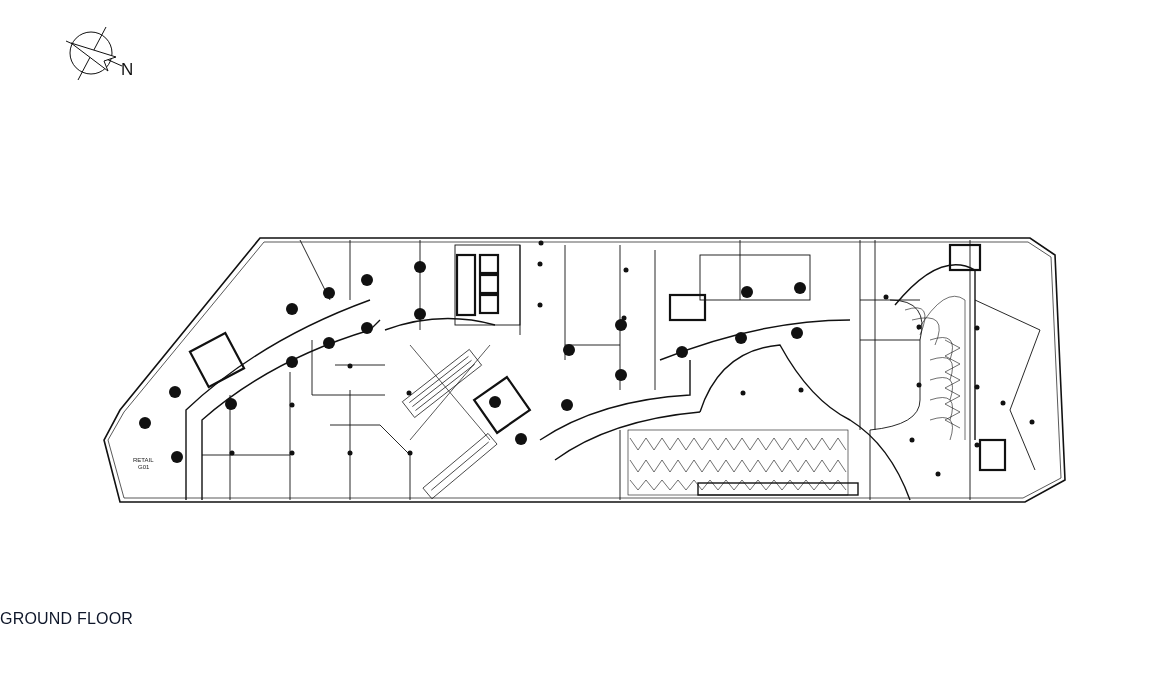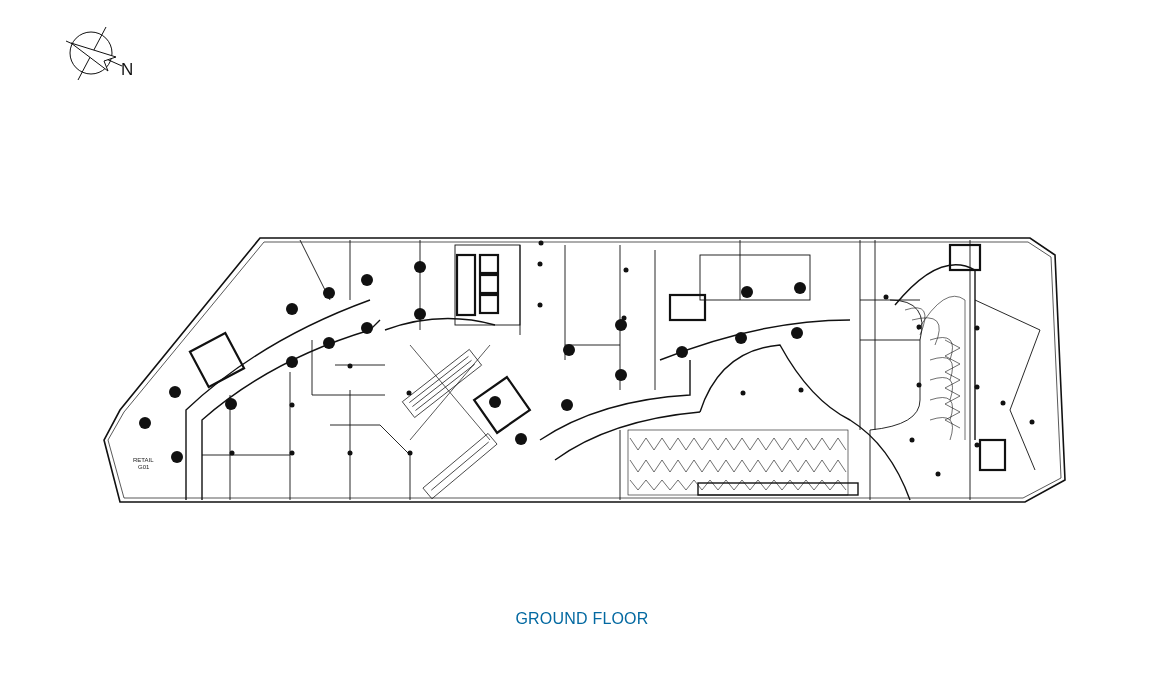--- a/index.html
+++ b/index.html
@@ -1,18 +1,18 @@
 <!DOCTYPE html>
 <html><head>
 <meta charset="utf-8">
 <style>
   html, body { margin:0; padding:0; background:#ffffff; }
   body { width:1164px; height:680px; position:relative; overflow:hidden; font-family:"Liberation Sans", sans-serif; }
   #plan { position:absolute; left:0; top:0; width:1164px; height:680px; }
-  .title { position:absolute; left:0; width:1164px; top:610px; text-align:center; font-size:16px; color:#0369a1; letter-spacing:0.2px; }
+  .title { position:absolute; left:0; width:1164px; top:610px; text-align:left; font-size:16px; color:#0f172a; letter-spacing:0.2px; }
   .north-label { position:absolute; left:121px; top:60px; font-size:17px; color:#111; }
   .retail-label { font-family:"Liberation Sans", sans-serif; font-size:6px; fill:#222; }
 </style>
 </head>
 <body>
 
 <svg id="plan" viewBox="0 0 1164 680" xmlns="http://www.w3.org/2000/svg">
   <g stroke="#111" fill="none" stroke-width="1">
     <circle cx="91" cy="53" r="21"></circle>
     <line x1="66" y1="41" x2="122" y2="66"></line>

